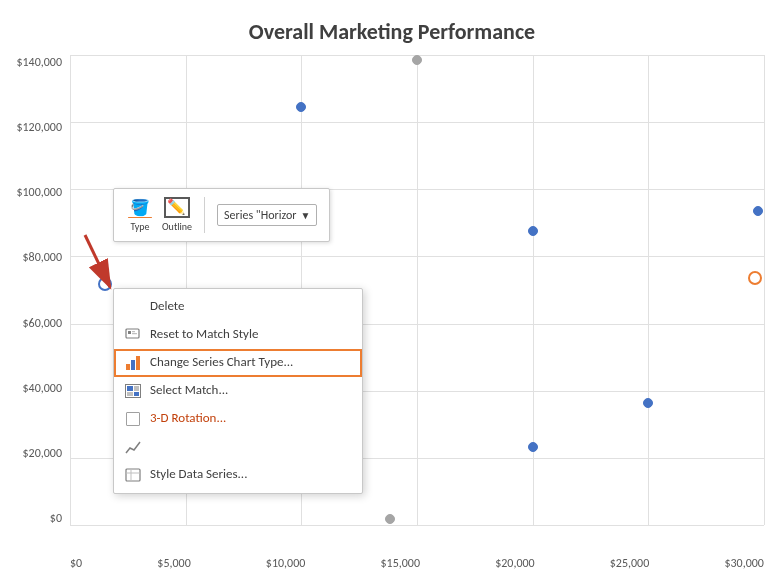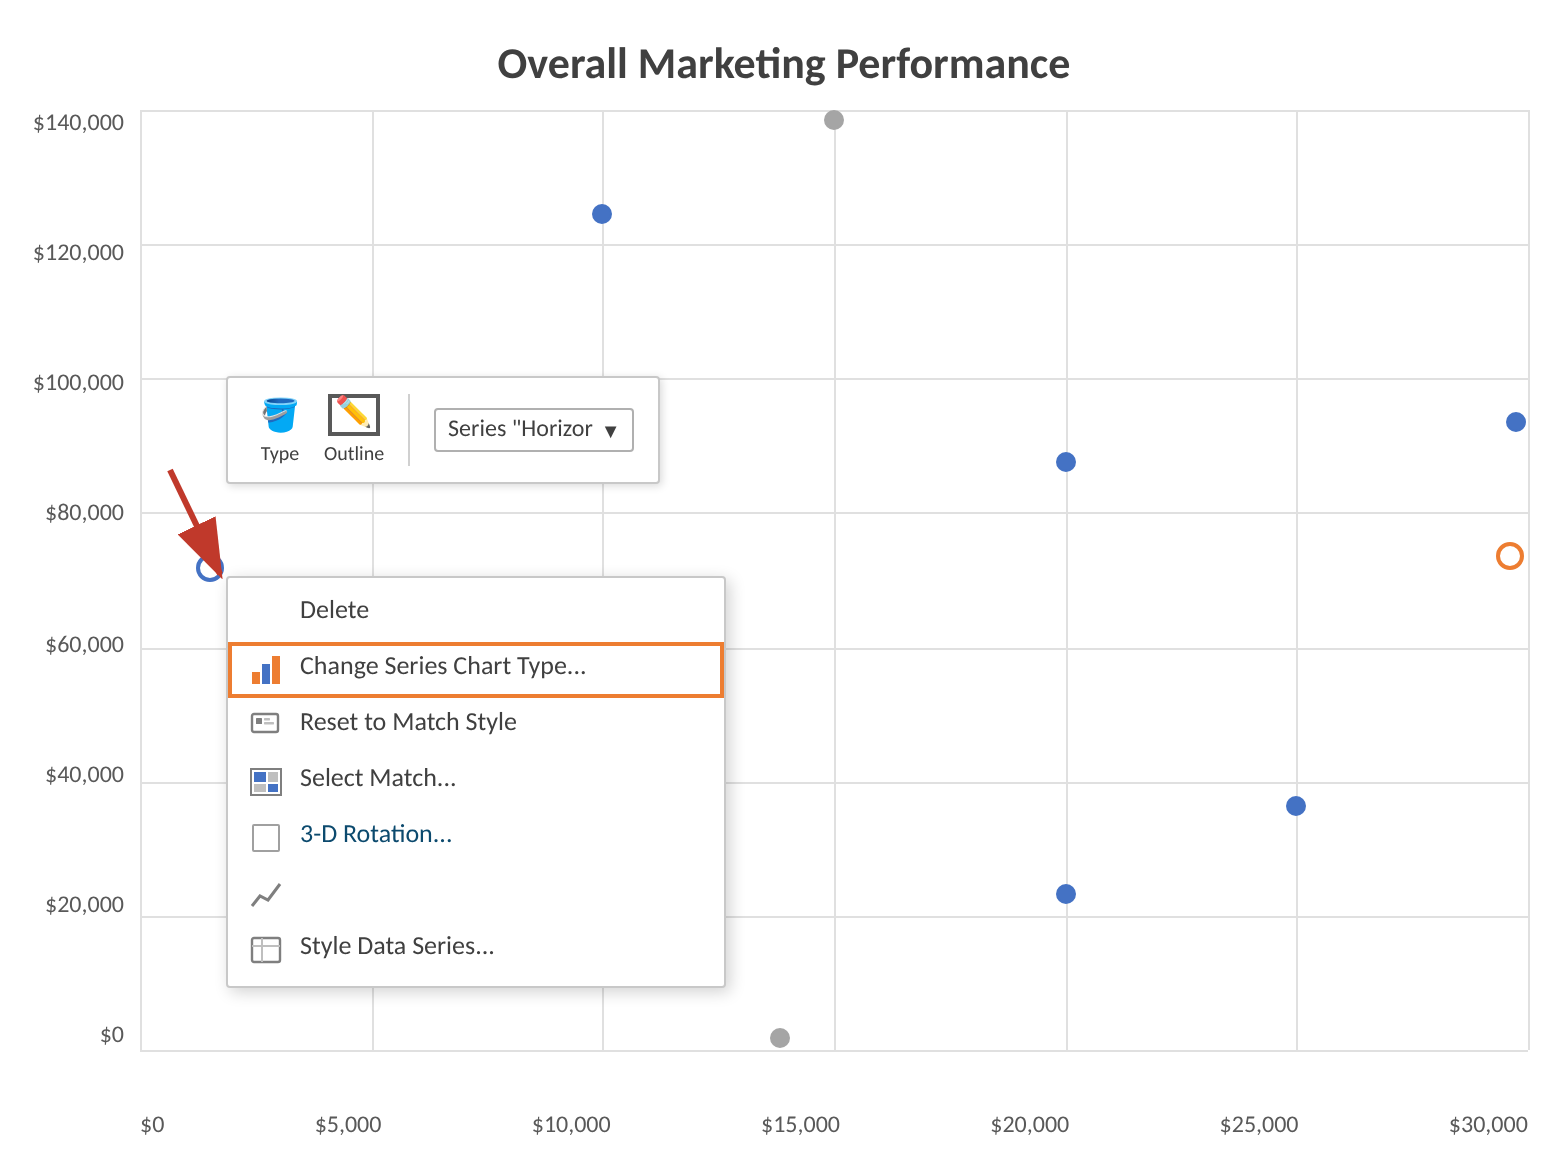--- a/index.html
+++ b/index.html
@@ -209,21 +209,21 @@
       cursor: pointer;
       gap: 8px;
       position: relative;
     }
     .menu-item.highlighted {
       background: #fff;
       outline: 2px solid #ed7d31;
       outline-offset: -2px;
     }
     .menu-item.disabled {
-      color: #0c4a6e;
+      color: #c2410c;
     }
     .menu-item-icon {
       width: 18px;
       height: 18px;
       display: flex;
       align-items: center;
       justify-content: center;
       flex-shrink: 0;
     }
     .menu-item-text {
@@ -386,43 +386,43 @@
     </div>
   </div>
 
   <div class="context-menu">
 
     <div class="menu-item">
       <span class="menu-item-icon"></span>
       <span class="menu-item-text">Delete</span>
     </div>
 
-    <div class="menu-item highlighted">
-      <span class="menu-item-icon">
-        <div class="chart-icon">
-          <div class="chart-icon-bar" style="height:6px; background:#ed7d31;"></div>
-          <div class="chart-icon-bar" style="height:10px; background:#4472c4;"></div>
-          <div class="chart-icon-bar" style="height:14px; background:#ed7d31;"></div>
-        </div>
-      </span>
-      <span class="menu-item-text">Change Series Chart Type...</span>
-    </div>
-
     <div class="menu-item">
       <span class="menu-item-icon">
         <svg width="16" height="16" viewBox="0 0 16 16" fill="none">
           <rect x="1" y="2" width="13" height="9" rx="1" stroke="#7f7f7f" stroke-width="1.2" fill="none"></rect>
           <rect x="3" y="4" width="3" height="3" fill="#7f7f7f" rx="0.3"></rect>
           <rect x="7" y="4" width="3" height="1.2" fill="#bfbfbf" rx="0.3"></rect>
           <rect x="7" y="6" width="5" height="1.2" fill="#bfbfbf" rx="0.3"></rect>
         </svg>
       </span>
       <span class="menu-item-text">Reset to Match Style</span>
     </div>
 
+    <div class="menu-item highlighted">
+      <span class="menu-item-icon">
+        <div class="chart-icon">
+          <div class="chart-icon-bar" style="height:6px; background:#ed7d31;"></div>
+          <div class="chart-icon-bar" style="height:10px; background:#4472c4;"></div>
+          <div class="chart-icon-bar" style="height:14px; background:#ed7d31;"></div>
+        </div>
+      </span>
+      <span class="menu-item-text">Change Series Chart Type...</span>
+    </div>
+
     <div class="menu-item">
       <span class="menu-item-icon">
         <div class="select-data-icon">
           <div class="select-data-cell active"></div>
           <div class="select-data-cell"></div>
           <div class="select-data-cell"></div>
           <div class="select-data-cell active"></div>
         </div>
       </span>
       <span class="menu-item-text">Select Match...</span>

